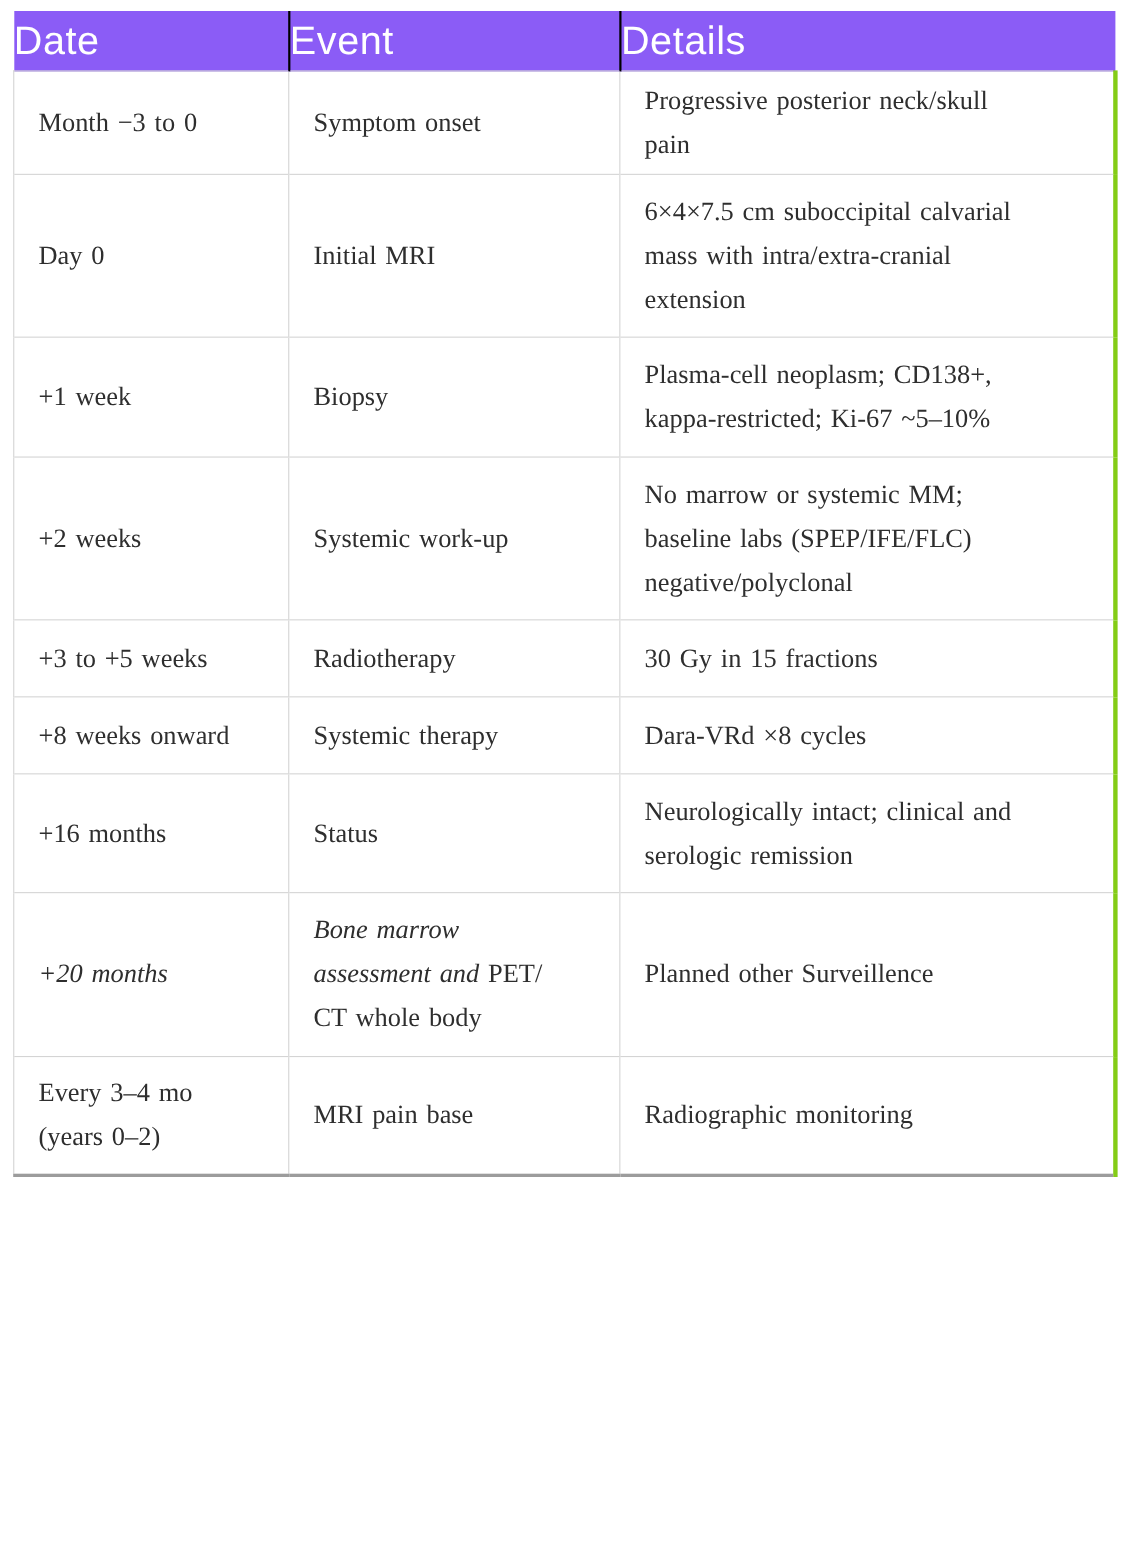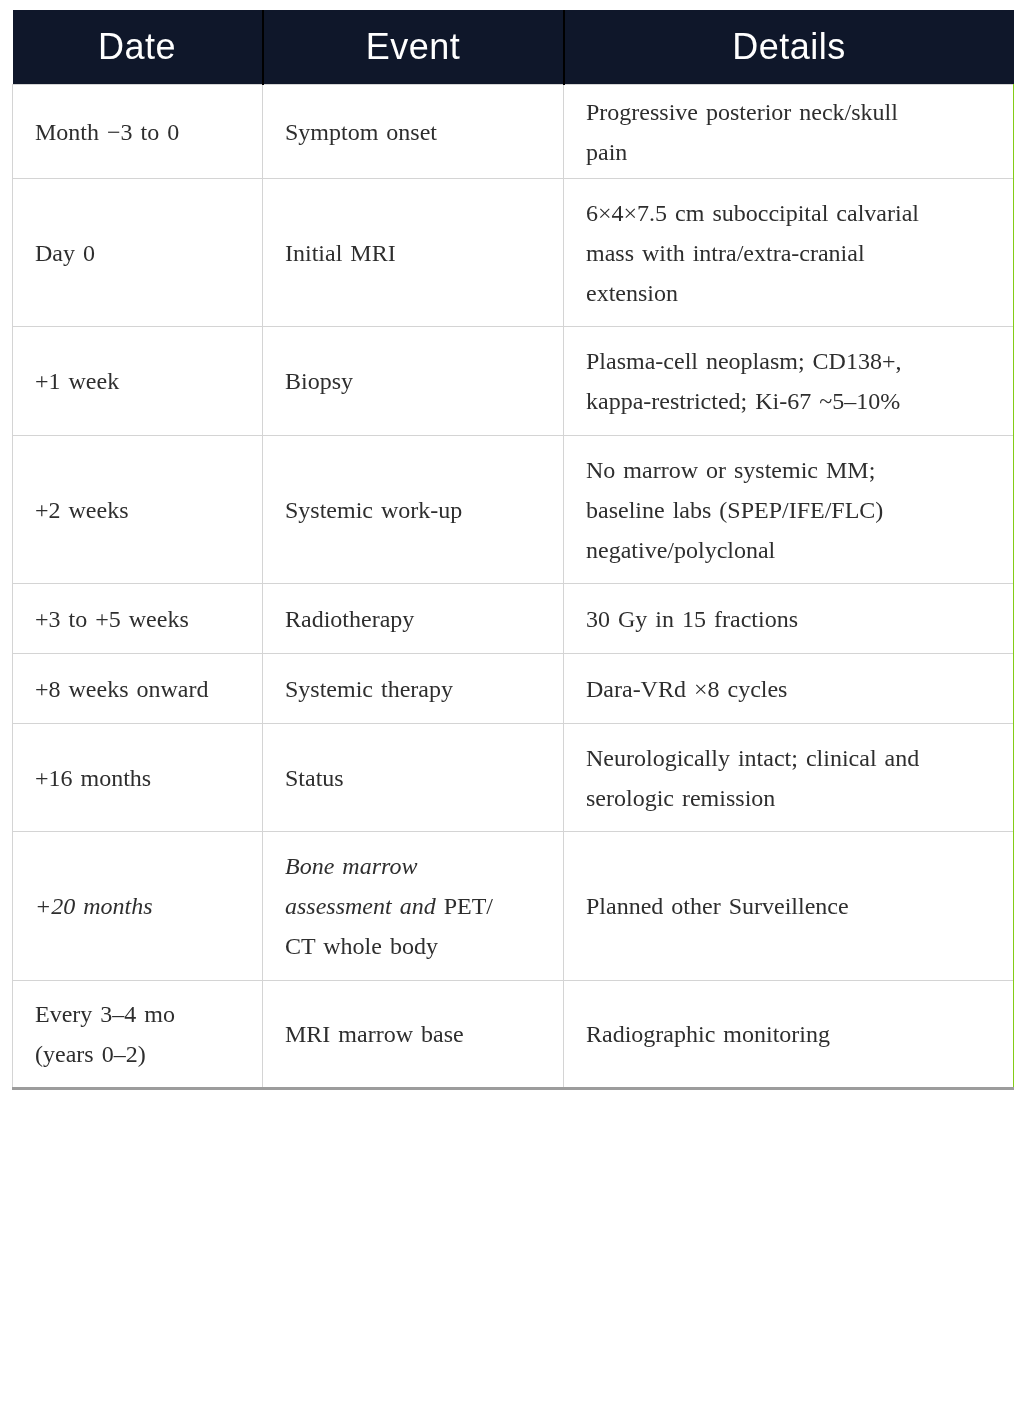--- a/index.html
+++ b/index.html
@@ -23,49 +23,49 @@
     top: 10px;
     width: 1001px;
     border-collapse: collapse;
     table-layout: fixed;
   }
   col.c-date   { width: 250px; }
   col.c-event  { width: 301px; }
   col.c-detail { width: 450px; }
 
   thead th {
-    background: #0f172a;
+    background: #8b5cf6;
     color: #ffffff;
     font-family: "Liberation Sans", sans-serif;
     font-weight: 400;
     font-size: 36px;
     letter-spacing: 0.5px;
-    height: 74px;
-    text-align: center;
+    height: 54px;
+    text-align: left;
     vertical-align: middle;
     border: none;
     padding: 0;
   }
   thead th + th {
     border-left: 2px solid #000000;
   }
 
   tbody td {
     font-size: 24px;
     line-height: 40px;
     vertical-align: middle;
     text-align: left;
     padding: 6px 22px;
     border-top: 1px solid #d4d4d4;
     white-space: pre-line;
     word-spacing: 2px;
   }
   tbody td + td { border-left: 1px solid #d4d4d4; }
   tbody td:first-child { border-left: 1px solid #d4d4d4; }
-  tbody td:last-child  { border-right: 1px solid #84cc16; }
+  tbody td:last-child  { border-right: 4px solid #84cc16; }
   tbody tr:last-child td { border-bottom: 3px solid #9c9c9c; }
 
   .it { font-style: italic; text-align: center; }
 </style>
 </head>
 <body>
 
 <div class="page">
   <table class="timeline">
     <colgroup>
@@ -126,18 +126,18 @@
         <tr style="height: 149px;">
           <td><span class="it">+20 months</span></td>
           <td><span class="it">Bone marrow
 assessment and </span><span>PET/
 CT whole body</span></td>
           <td><span>Planned other Surveillence</span></td>
         </tr>
         <tr style="height: 108px;">
           <td><span>Every 3–4 mo
 (years 0–2)</span></td>
-          <td><span>MRI marrow base</span></td>
+          <td><span>MRI pain base</span></td>
           <td><span>Radiographic monitoring</span></td>
         </tr>
       </tbody>
   </table>
 </div>
 
 </body></html>

